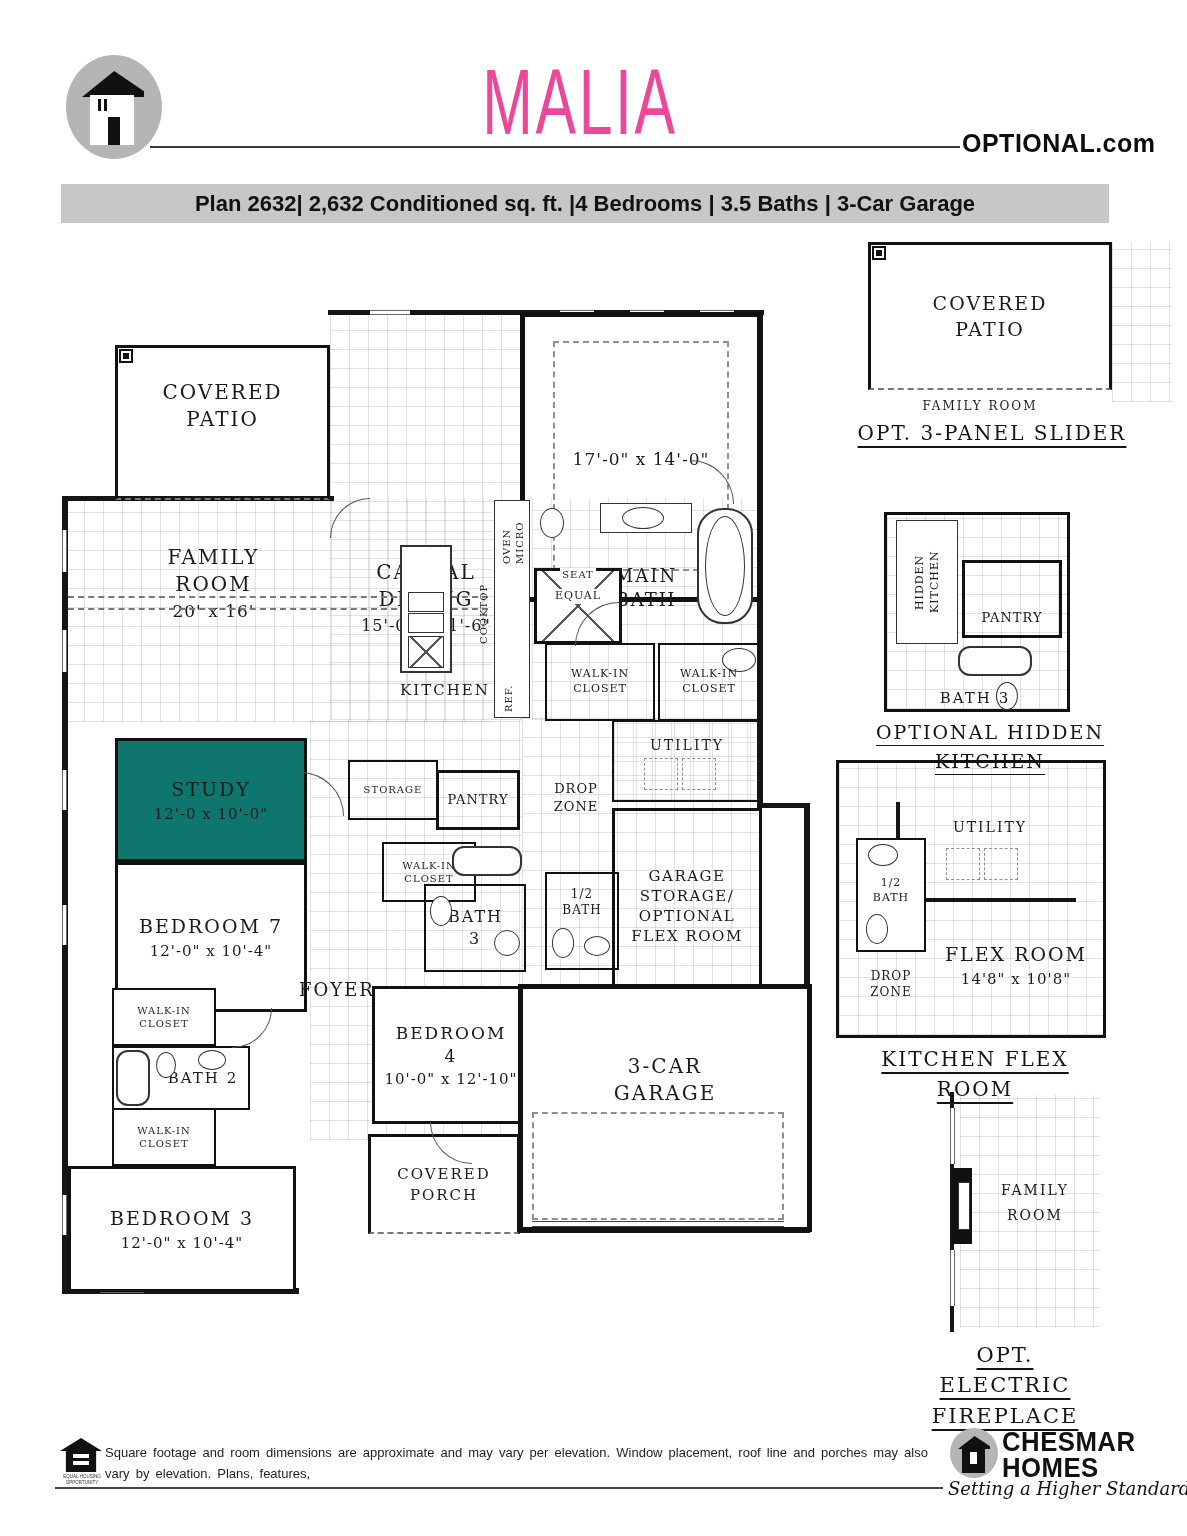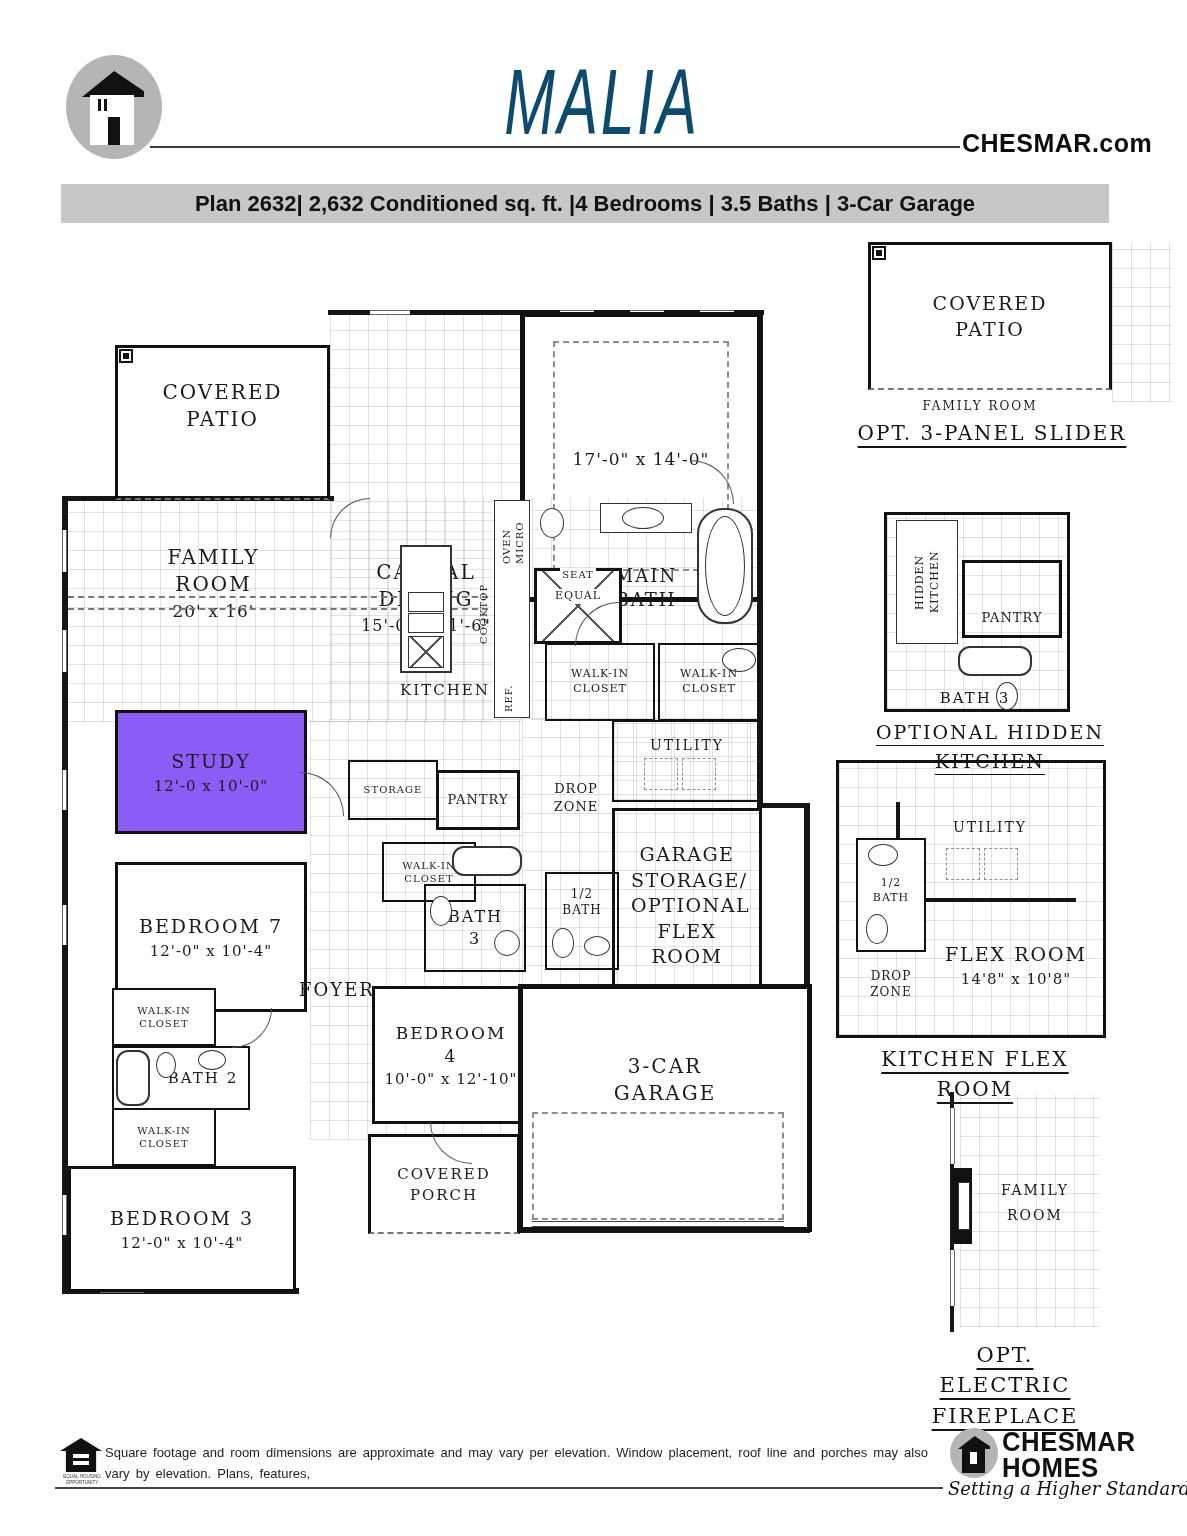--- a/index.html
+++ b/index.html
@@ -45,27 +45,27 @@
 <body>
 
 <div class="abs" style="left:66px; top:55px; width:96px; height:104px; background:#b5b5b5; border-radius:50%;">
   <div class="abs" style="left:16px; top:16px; width:62px; height:26px; background:#111; clip-path:polygon(0 100%, 52% 0, 100% 78%, 100% 100%);"></div>
   <div class="abs" style="left:24px; top:40px; width:44px; height:50px; background:#fff;"></div>
   <div class="abs" style="left:42px; top:62px; width:12px; height:28px; background:#111;"></div>
   <div class="abs" style="left:32px; top:44px; width:3px; height:12px; background:#111;"></div>
   <div class="abs" style="left:38px; top:44px; width:3px; height:12px; background:#111;"></div>
 </div>
 
-<div class="abs" style="left:372px; top:56px; width:460px; text-align:center; font-size:92px; line-height:1.0; font-weight:400; color:#0c4a6e;font-style:italic;">
+<div class="abs" style="left:350px; top:56px; width:460px; text-align:center; font-size:92px; line-height:1.0; font-weight:400; color:#ec4899;">
   <span style="display:inline-block; transform:scaleX(.66); letter-spacing:4px;">MALIA</span>
 </div>
 
 <div class="abs" style="left:150px; top:146px; width:810px; height:2px; background:#3a3a3a;"></div>
 
-<div class="abs" style="left:962px; top:129px; width:210px; font-size:25px; font-weight:600; letter-spacing:.5px; color:#0d0d0d;">CHESMAR.com</div>
+<div class="abs" style="left:962px; top:129px; width:210px; font-size:25px; font-weight:600; letter-spacing:.5px; color:#0d0d0d;">OPTIONAL.com</div>
 
 <div class="abs" style="left:61px; top:184px; width:1048px; height:39px; background:#c7c7c7; line-height:39px; text-align:center; font-size:22px; font-weight:700; color:#111;">Plan 2632| 2,632 Conditioned sq. ft. |4 Bedrooms | 3.5 Baths | 3-Car Garage</div>
 
 <div class="abs tiled" style="left:330px; top:312px; width:192px; height:323px;"></div>
 <div class="abs tiled" style="left:65px;  top:498px; width:427px; height:224px;"></div>
 <div class="abs tiled" style="left:330px; top:635px; width:192px; height:85px;"></div>
 <div class="abs tiled" style="left:532px; top:498px; width:228px; height:222px;"></div>
 <div class="abs tiled" style="left:310px; top:720px; width:212px; height:420px;"></div>
 <div class="abs tiled" style="left:522px; top:718px; width:240px; height:267px;"></div>
 
@@ -146,21 +146,21 @@
 <div class="room" style="left:658px; top:643px; width:102px; height:78px; border:2px solid #111;">
   <div class="rname" style="font-size:11px; width:70px; letter-spacing:1px;">WALK-IN CLOSET</div>
 </div>
 
 <div class="room tiled" style="left:612px; top:720px; width:150px; height:82px; border:2px solid #111; justify-content:flex-start; padding-top:14px;">
   <div class="rname" style="font-size:14px;">UTILITY</div>
 </div>
 <div class="dashedbox" style="left:644px; top:758px; width:34px; height:32px; border-width:1.5px;"></div>
 <div class="dashedbox" style="left:682px; top:758px; width:34px; height:32px; border-width:1.5px;"></div>
 
-<div class="room" style="left:115px; top:710px; width:192px; height:124px; border:3px solid #111; background:#8b5cf6;">
+<div class="room" style="left:115px; top:738px; width:192px; height:124px; border:3px solid #111; background:#0f766e;">
   <div class="rname" style="font-size:19px;">STUDY</div>
   <div class="rdim" style="font-size:15px;">12'-0 x 10'-0"</div>
 </div>
 
 <div class="room" style="left:348px; top:760px; width:90px; height:60px; border:2px solid #111;">
   <div class="rname" style="font-size:10px; letter-spacing:1px;">STORAGE</div>
 </div>
 <div class="room" style="left:436px; top:770px; width:84px; height:60px; border:3px solid #111;">
   <div class="rname" style="font-size:13px; letter-spacing:1px;">PANTRY</div>
 </div>
@@ -178,21 +178,21 @@
 <div class="fix oval" style="left:430px; top:896px; width:22px; height:30px;"></div>
 <div class="fix oval" style="left:494px; top:930px; width:26px; height:26px;"></div>
 
 <div class="room" style="left:545px; top:872px; width:74px; height:98px; border:2px solid #111; justify-content:flex-start; padding-top:12px;">
   <div class="rname" style="font-size:12px; width:40px; letter-spacing:1px;">1/2 BATH</div>
 </div>
 <div class="fix oval" style="left:552px; top:928px; width:22px; height:30px;"></div>
 <div class="fix oval" style="left:584px; top:936px; width:26px; height:20px;"></div>
 
 <div class="room" style="left:612px; top:808px; width:150px; height:180px; border:3px solid #111;">
-  <div class="rname" style="font-size:19px; width:112px; letter-spacing:1.5px;margin-top:16px;">GARAGE STORAGE/ OPTIONAL FLEX ROOM</div>
+  <div class="rname" style="font-size:15px; width:112px; letter-spacing:1.5px;margin-top:16px;">GARAGE STORAGE/ OPTIONAL FLEX ROOM</div>
 </div>
 
 <div class="room" style="left:115px; top:862px; width:192px; height:150px; border:3px solid #111; background:#fff;">
   <div class="rname" style="font-size:19px;">BEDROOM 7</div>
   <div class="rdim" style="font-size:15px;">12'-0" x 10'-4"</div>
 </div>
 
 <div class="abs rname" style="left:282px; top:978px; width:110px; text-align:center; font-size:18px;">FOYER</div>
 
 <div class="room" style="left:112px; top:988px; width:104px; height:58px; border:2px solid #111; background:#fff;">

